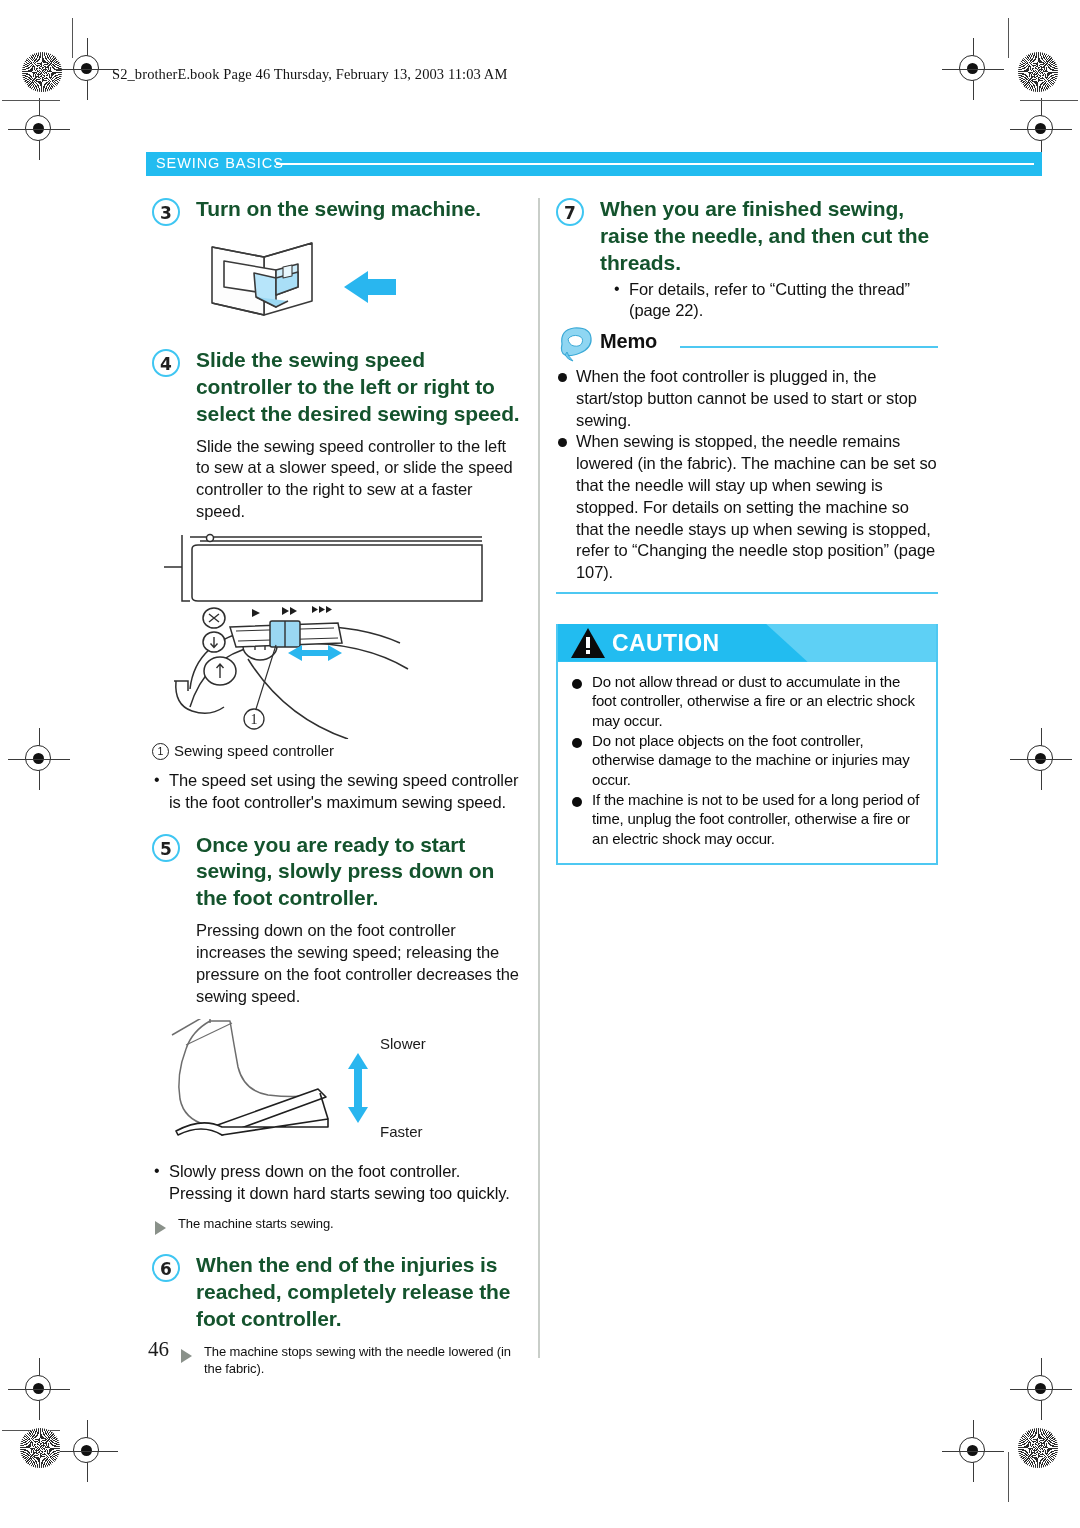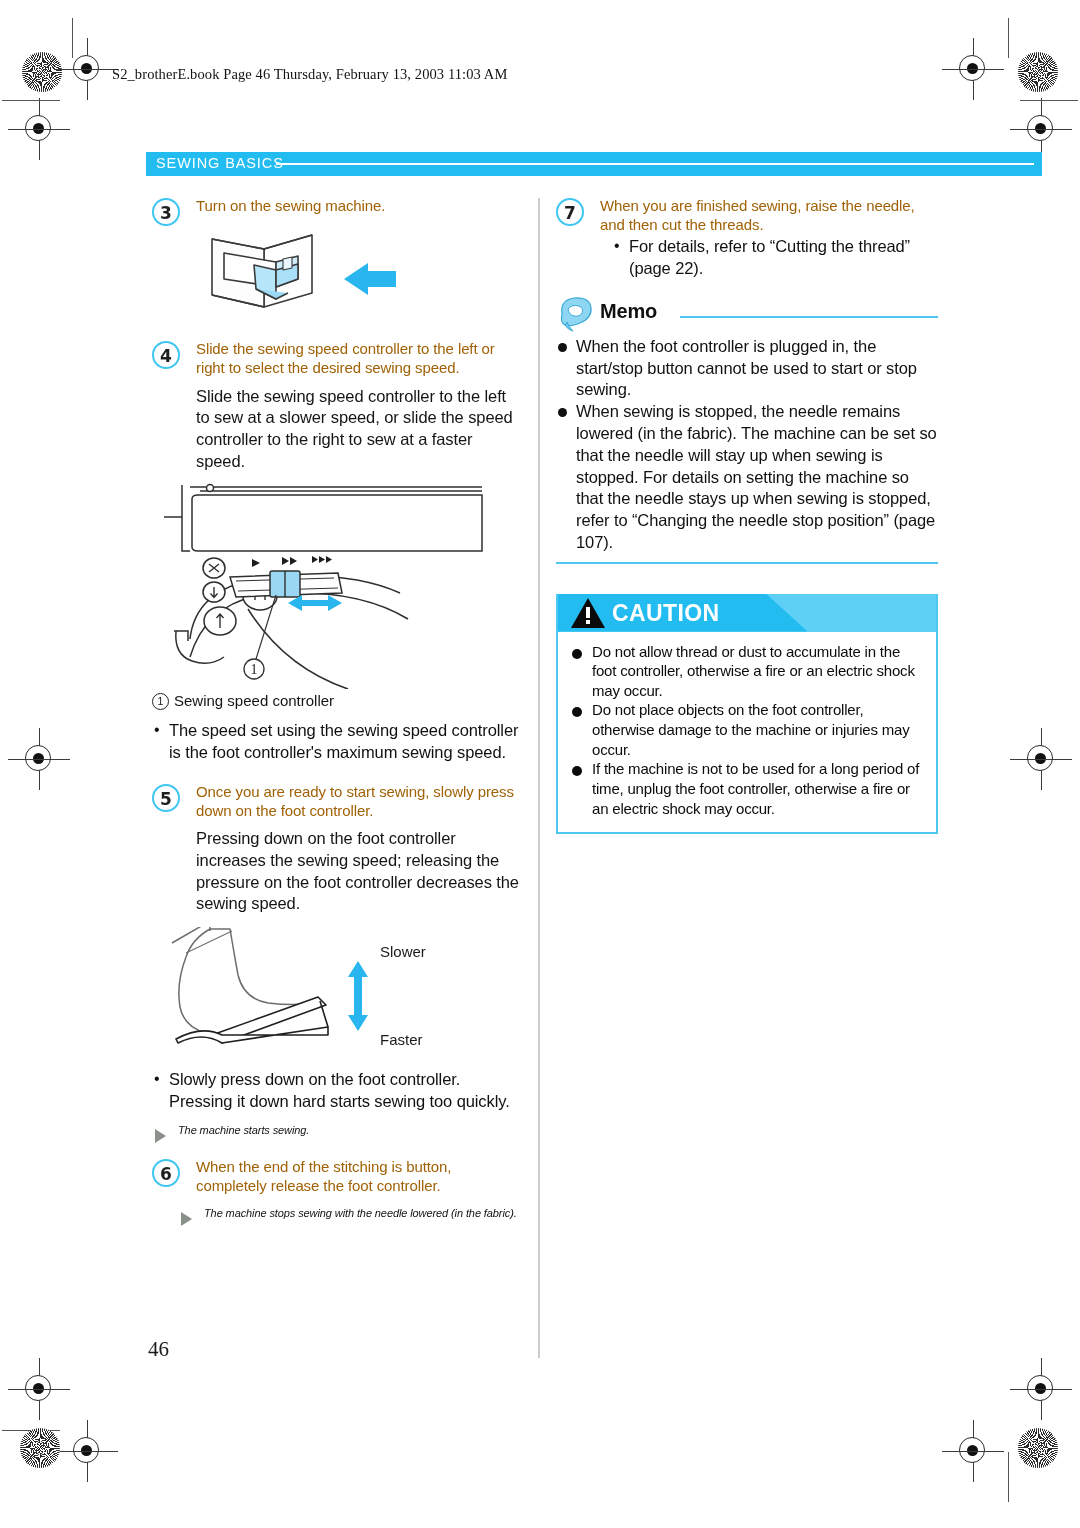--- a/index.html
+++ b/index.html
@@ -138,24 +138,24 @@
     border-radius: 50%;
     color: #1f1f1f;
     font-size: 17px;
     font-weight: bold;
     text-align: center;
     line-height: 27px;
     box-sizing: border-box;
     font-family: "DejaVu Sans", sans-serif;
   }
   .step-title {
-    font-size: 15px;
-    font-weight: normal;
+    font-size: 21px;
+    font-weight: bold;
     line-height: 1.28;
-    color: #a16207;
+    color: #14532d;
     letter-spacing: -0.1px;
   }
   .step-body {
     font-size: 16.5px;
     line-height: 1.32;
     color: #151515;
     margin-top: 8px;
     letter-spacing: -0.1px;
   }
 
@@ -170,24 +170,23 @@
   .bullet::before {
     content: "\2022";
     position: absolute;
     left: 2px;
     top: -1px;
     font-size: 16px;
   }
   .arrow-item {
     position: relative;
     padding-left: 26px;
-    font-size: 11px;
+    font-size: 13px;
     line-height: 1.32;
     letter-spacing: -0.1px;
-    font-style: italic;
   }
   .arrow-item::before {
     content: "";
     position: absolute;
     left: 3px;
     top: 6px;
     width: 0; height: 0;
     border-left: 11px solid #8a918a;
     border-top: 7px solid transparent;
     border-bottom: 7px solid transparent;
@@ -211,21 +210,21 @@
 
   
   .fig {
     position: relative;
   }
 
   
   .memo-head {
     position: relative;
     height: 34px;
-    margin-top: 18px;
+    margin-top: 6px;
   }
   .memo-title {
     position: absolute;
     left: 44px;
     top: 2px;
     font-size: 20px;
     font-weight: bold;
     color: #111111;
     letter-spacing: -0.2px;
   }
@@ -537,21 +536,21 @@
         <text x="228" y="30" font-family="Liberation Sans, sans-serif" font-size="15" fill="#1a1a1a">Slower</text>
         <text x="228" y="118" font-family="Liberation Sans, sans-serif" font-size="15" fill="#1a1a1a">Faster</text>
       </svg>
     </div>
 
     <div class="bullet" style="margin-top:2px;">Slowly press down on the foot controller. Pressing it down hard starts sewing too quickly.</div>
     <div class="arrow-item" style="margin-top:10px;">The machine starts sewing.</div>
 
     <div class="step" style="margin-top:20px;">
       <div class="step-num">6</div>
-      <div class="step-title">When the end of the stitching is button, completely release the foot controller.</div>
+      <div class="step-title">When the end of the injuries is reached, completely release the foot controller.</div>
     </div>
     <div class="arrow-item" style="margin-top:10px; margin-left:26px;">The machine stops sewing with the needle lowered (in the fabric).</div>
   </div>
 
   <div class="col-right">
 
     <div class="step">
       <div class="step-num">7</div>
       <div class="step-title">When you are finished sewing, raise the needle, and then cut the threads.</div>
       <div class="bullet" style="margin-top:2px; margin-left:12px;">For details, refer to “Cutting the thread” (page 22).</div>

